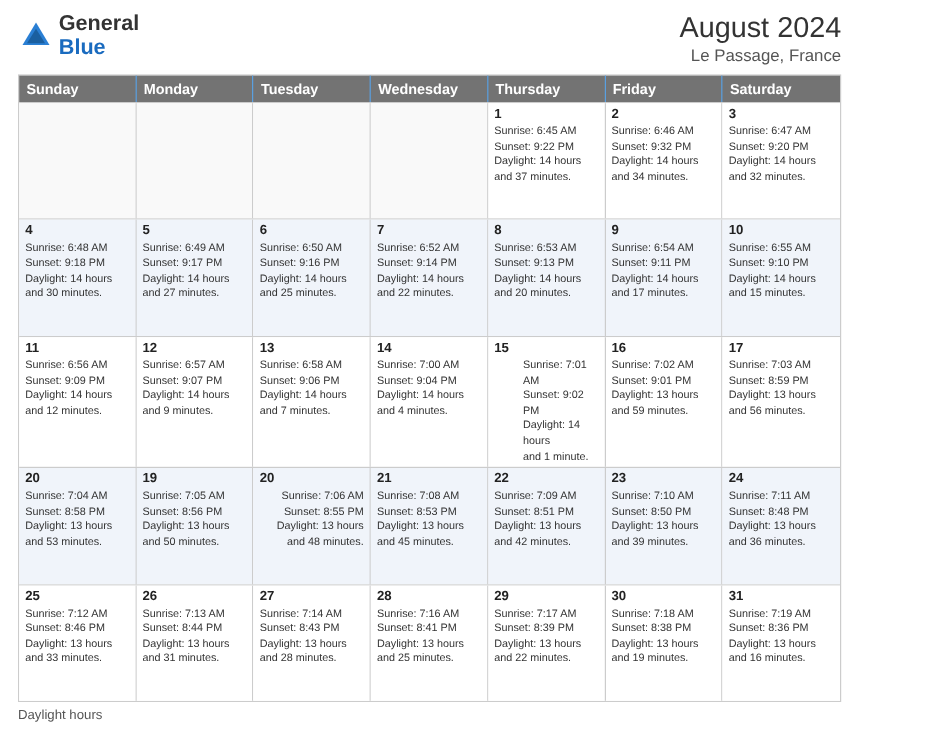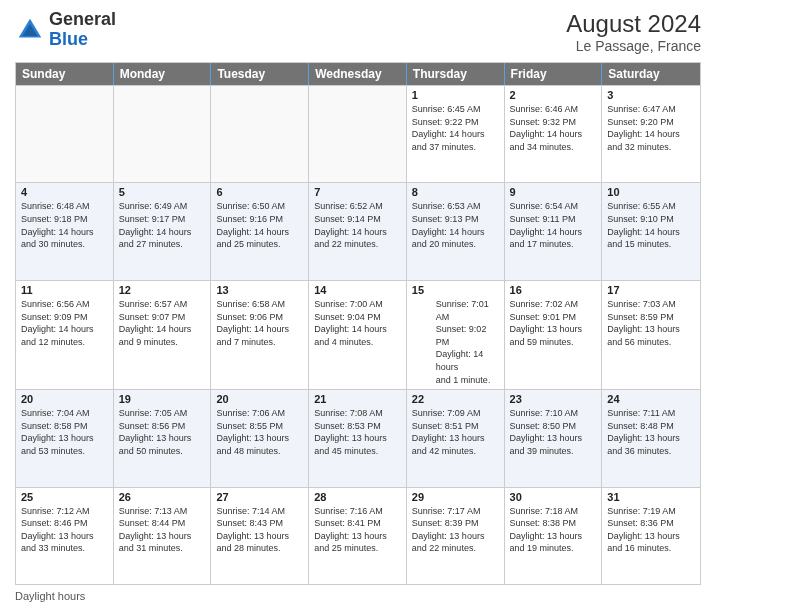--- a/index.html
+++ b/index.html
@@ -281,21 +281,21 @@
           </div>
           <div class="cal-cell alt-row">
             <div class="day-num">19</div>
             <div class="day-info" style="white-space: pre-line;">Sunrise: 7:05 AM
 Sunset: 8:56 PM
 Daylight: 13 hours
 and 50 minutes.</div>
           </div>
           <div class="cal-cell alt-row">
             <div class="day-num">20</div>
-            <div class="day-info" style="white-space: pre-line;">Sunrise: 7:06 AM
+            <div class="day-info" style="white-space: pre-line; text-align: right;">Sunrise: 7:06 AM
 Sunset: 8:55 PM
 Daylight: 13 hours
 and 48 minutes.</div>
           </div>
           <div class="cal-cell alt-row">
             <div class="day-num">21</div>
             <div class="day-info" style="white-space: pre-line;">Sunrise: 7:08 AM
 Sunset: 8:53 PM
 Daylight: 13 hours
 and 45 minutes.</div>

